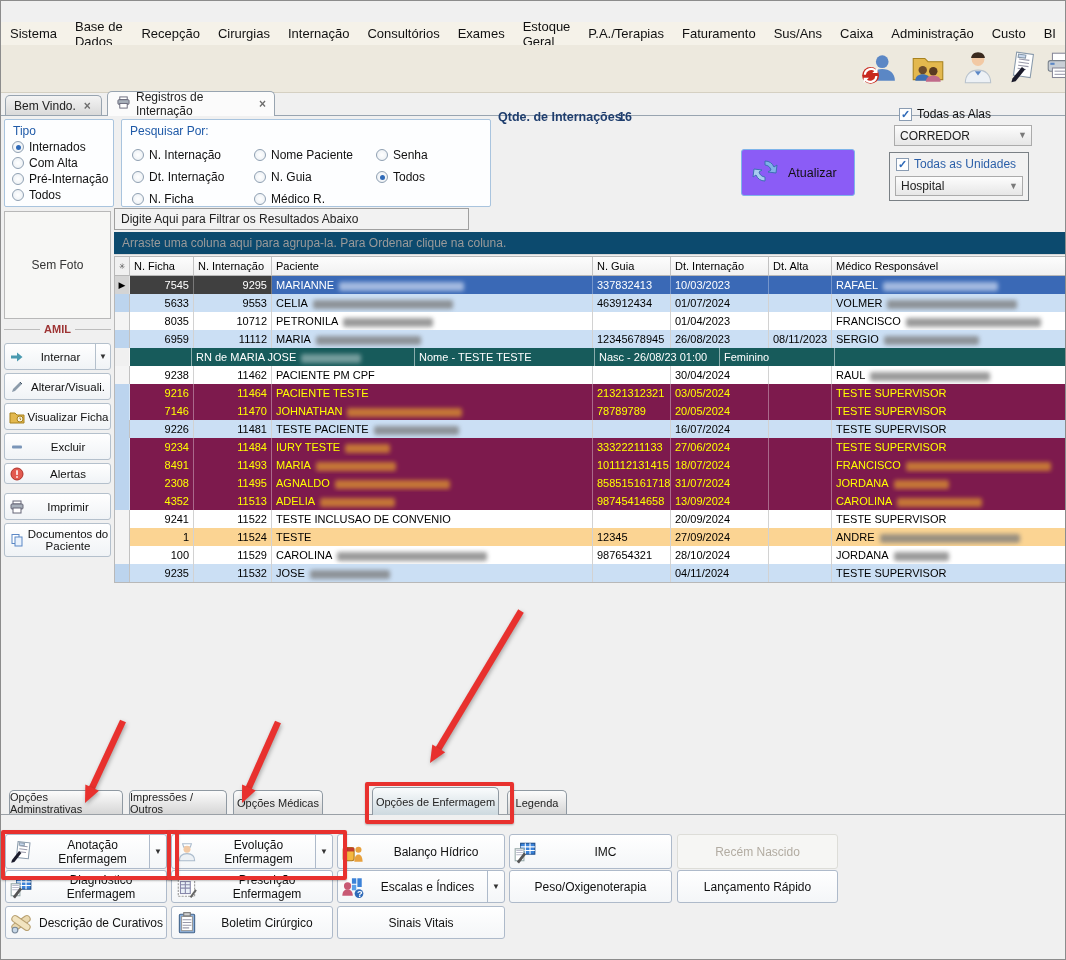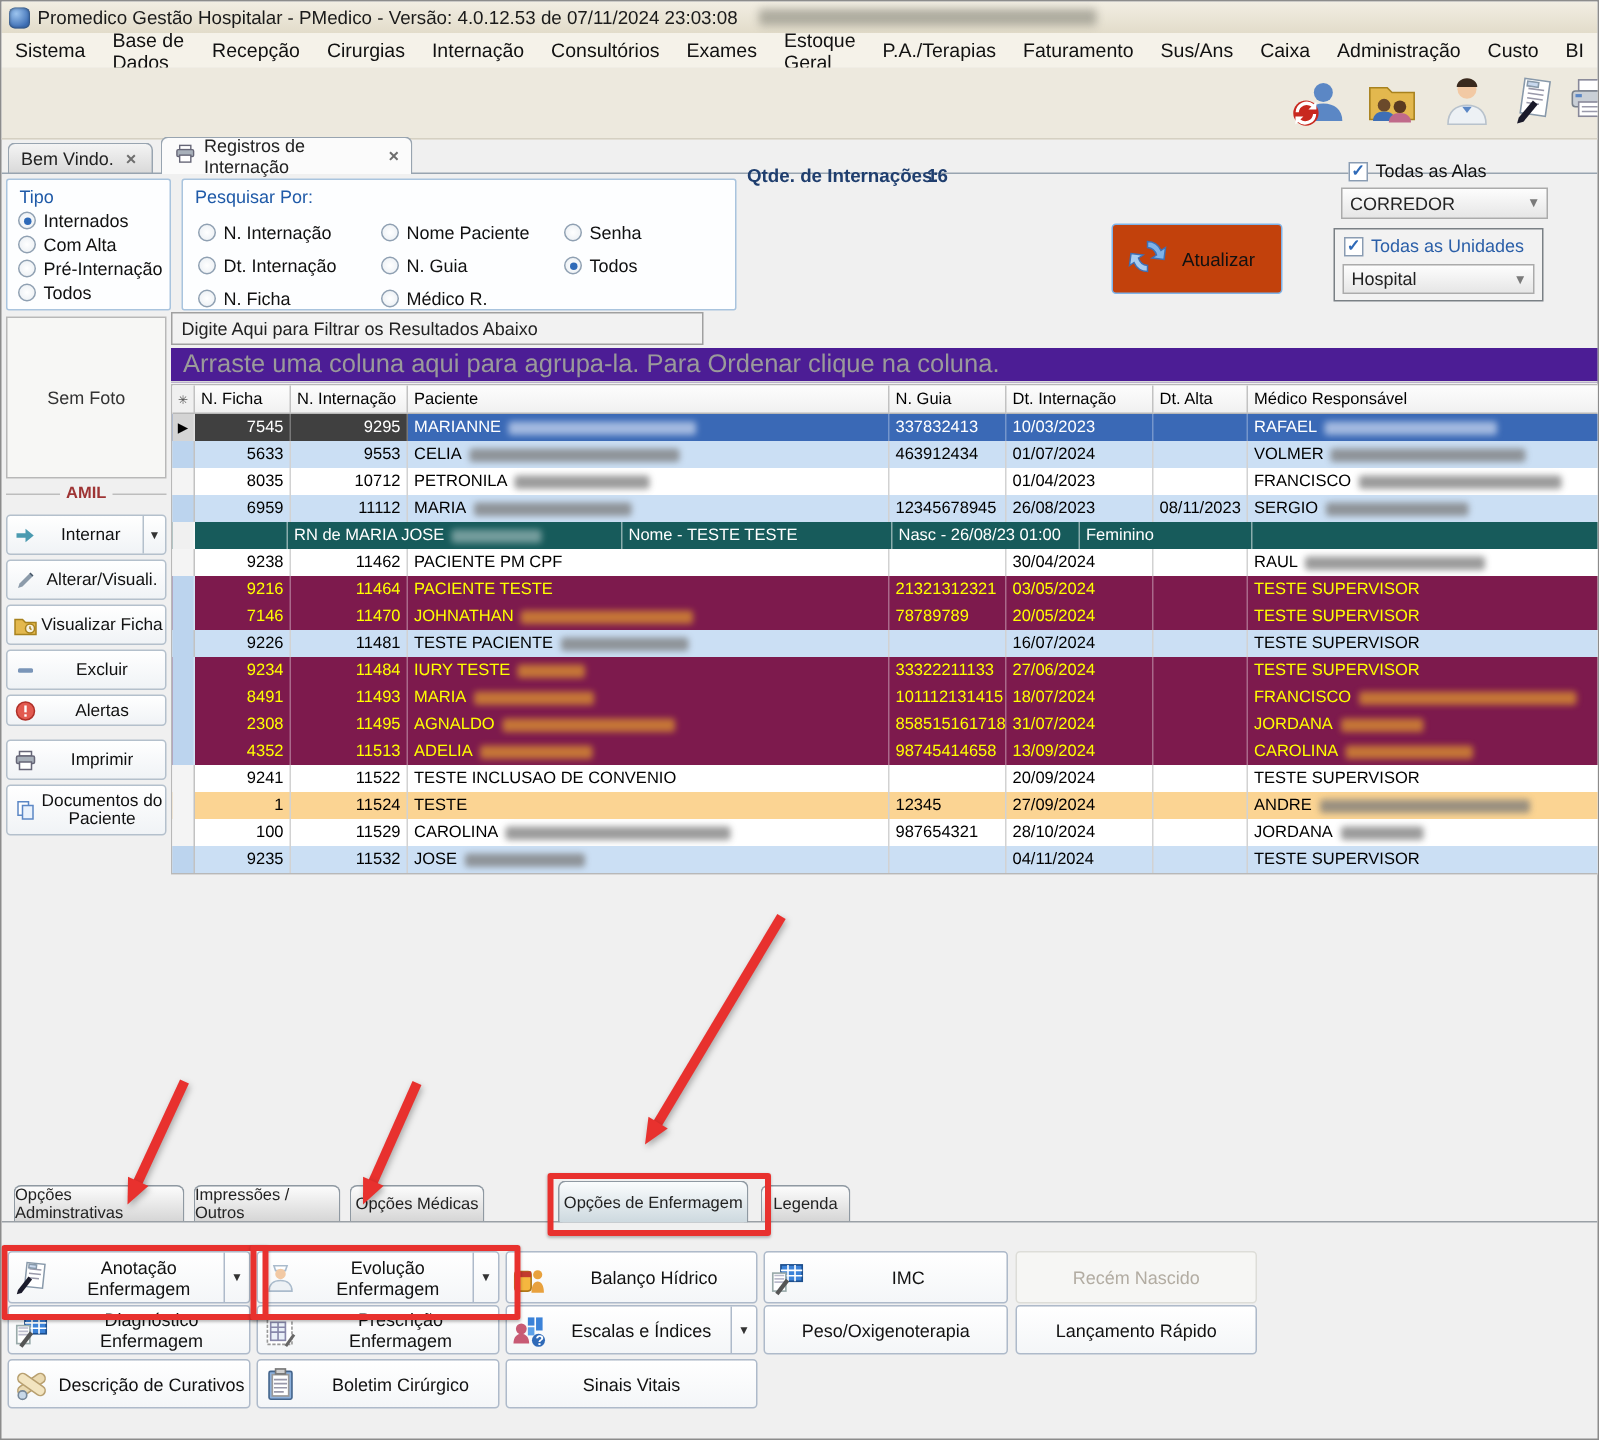--- a/index.html
+++ b/index.html
@@ -25,32 +25,32 @@
   .rdot{width:12px;height:12px;border-radius:50%;border:1px solid #8FA0B2;background:radial-gradient(#fff,#E8EDF2);box-sizing:border-box;position:relative;flex:0 0 auto;}
   .rdot.sel::after{content:"";position:absolute;left:2.5px;top:2.5px;width:5px;height:5px;border-radius:50%;background:#2F6AB8;}
   .qtde{position:absolute;left:497px;top:109px;font-size:12.5px;font-weight:bold;color:#1F3E6E;}
   .qtde-val{position:absolute;left:617px;top:109px;font-size:12.5px;font-weight:bold;color:#1F3E6E;}
   .chkrow{display:flex;align-items:center;gap:5px;font-size:12px;color:#111;}
   .chk{width:13px;height:13px;border:1px solid #8A9CB2;background:#fff;box-sizing:border-box;color:#2F6AB8;font-size:11px;line-height:11px;text-align:center;font-weight:bold;flex:0 0 auto;}
   .combo{position:absolute;box-sizing:border-box;border:1px solid #ABABAB;background:linear-gradient(#FDFDFD,#E6E6E6);font-size:12px;color:#222;display:flex;align-items:center;padding-left:5px;}
   .combo .carr{position:absolute;right:4px;top:4px;color:#7A7A7A;font-size:9px;}
   .unid-group{position:absolute;left:888px;top:151px;width:140px;height:49px;border:1px solid #7A8085;background:#F2F2F2;box-sizing:border-box;}
   .unid-group .chkrow{margin:4px 0 0 6px;color:#2B5FA8;}
-  .btn-atualizar{position:absolute;left:740px;top:148px;width:114px;height:47px;background:#c2410c;border:1px solid #7EB4EA;border-radius:3px;display:flex;align-items:center;gap:8px;padding-left:8px;box-sizing:border-box;font-size:12.5px;color:#111;cursor:pointer;}
+  .btn-atualizar{position:absolute;left:740px;top:148px;width:114px;height:47px;background:#8b5cf6;border:1px solid #7EB4EA;border-radius:3px;display:flex;align-items:center;gap:8px;padding-left:8px;box-sizing:border-box;font-size:12.5px;color:#111;cursor:pointer;}
   
   .photo{position:absolute;left:3px;top:210px;width:107px;height:108px;background:#F7F7F5;border:1px solid #B8B8B8;display:flex;align-items:center;justify-content:center;font-size:12px;color:#333;box-sizing:border-box;}
   .amil{position:absolute;left:3px;top:322px;width:107px;display:flex;align-items:center;gap:4px;font-size:11px;font-weight:bold;color:#9E3434;}
   .amil::before,.amil::after{content:"";flex:1;height:1px;background:#BDBDBD;}
   .sbtn{position:absolute;left:3px;width:107px;box-sizing:border-box;background:linear-gradient(#FFFFFF,#F0F3F6);border:1px solid #B4C0CC;border-radius:3px;display:flex;align-items:center;font-size:11.5px;color:#111;cursor:pointer;}
   .sbtn .lbl{flex:1;text-align:center;padding:2px 1px;line-height:12px;}
   .sbtn .ic{width:18px;display:flex;justify-content:center;flex:0 0 auto;margin-left:3px;}
   .sbtn .drop{flex:0 0 14px;align-self:stretch;border-left:1px solid #B4C0CC;display:flex;align-items:center;justify-content:center;font-size:8px;color:#333;}
   
   .filterbox{position:absolute;left:113px;top:207px;width:355px;height:22px;box-sizing:border-box;border:1px solid #A0A0A0;background:#F2F2F2;font-size:12px;color:#222;padding:0 6px;font-family:"Liberation Sans",sans-serif;}
-  .grouphint{position:absolute;left:113px;top:231px;width:953px;height:23px;background:#4c1d95;color:#9A9A9A;font-size:17px;display:flex;align-items:center;padding-left:8px;box-sizing:border-box;border-bottom:1px solid #D8D8D8;}
+  .grouphint{position:absolute;left:113px;top:231px;width:953px;height:23px;background:#0c4a6e;color:#9A9A9A;font-size:12px;display:flex;align-items:center;padding-left:8px;box-sizing:border-box;border-bottom:1px solid #D8D8D8;}
   .grid{position:absolute;left:113px;top:255px;width:953px;border:1px solid #B8B8B8;box-sizing:content-box;background:#fff;}
   .tr{display:flex;height:18px;line-height:18px;}
   .tr.head{height:19px;line-height:19px;background:linear-gradient(#FDFDFD,#F0F0F0);font-size:11px;color:#000;}
   .td{box-sizing:border-box;border-right:1px solid #D2D2D2;padding:0 4px;font-size:11px;white-space:nowrap;overflow:hidden;}
   .tr.head .td{border-right:1px solid #C2C2C2;border-bottom:1px solid #B8B8B8;}
   .td.num{text-align:right;}
   .td.ind{padding:0;border-right:1px solid #C2C2C2;background:#F0F0F0;font-size:8px;text-align:center;color:#555;}
   .tr.white{background:#FFFFFF;color:#000;}
   .tr.alt{background:#CBDFF4;color:#000;}
   .tr.selected{background:#3A69B6;color:#fff;}
@@ -80,25 +80,20 @@
   .abtn.disabled{background:#F6F6F4;border-color:#DDDDD8;color:#B2ACA2;cursor:default;}
   
   .annbox{position:absolute;border:4px solid #E8312E;border-radius:2px;z-index:40;pointer-events:none;box-shadow:0 1px 2px rgba(0,0,0,.25);}
   #annsvg{position:absolute;left:0;top:0;z-index:50;pointer-events:none;}
 </style>
 </head>
 <body>
 
 <div class="window">
 
-  <div class="titlebar">
-    <span class="appicon"></span>
-    <span>Promedico Gestão Hospitalar - PMedico - Versão: 4.0.12.53 de 07/11/2024 23:03:08</span>
-    <span class="redact-title"></span>
-  </div>
 
   <div class="menubar" id="menubar">
       <span class="mi">Sistema</span>
       <span class="mi">Base de Dados</span>
       <span class="mi">Recepção</span>
       <span class="mi">Cirurgias</span>
       <span class="mi">Internação</span>
       <span class="mi">Consultórios</span>
       <span class="mi">Exames</span>
       <span class="mi">Estoque Geral</span>

